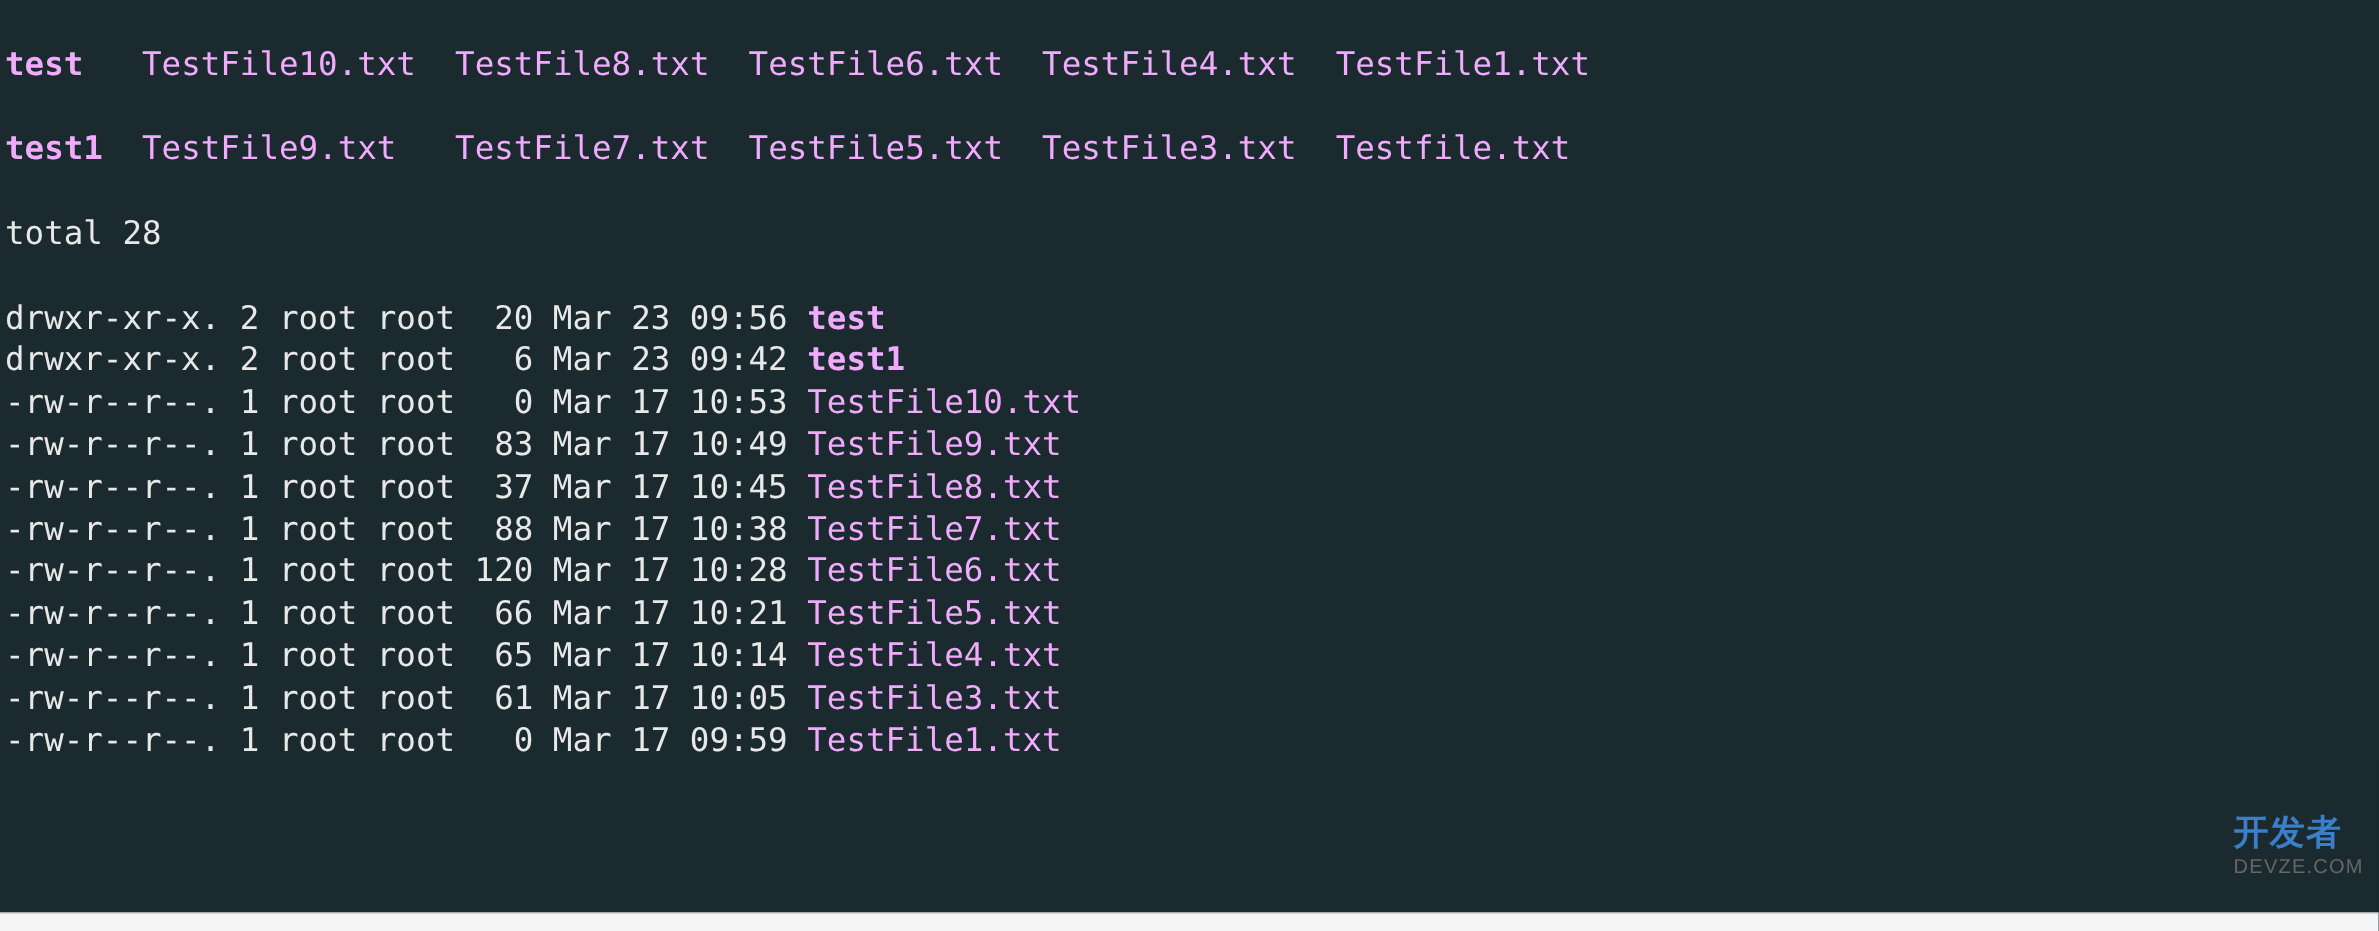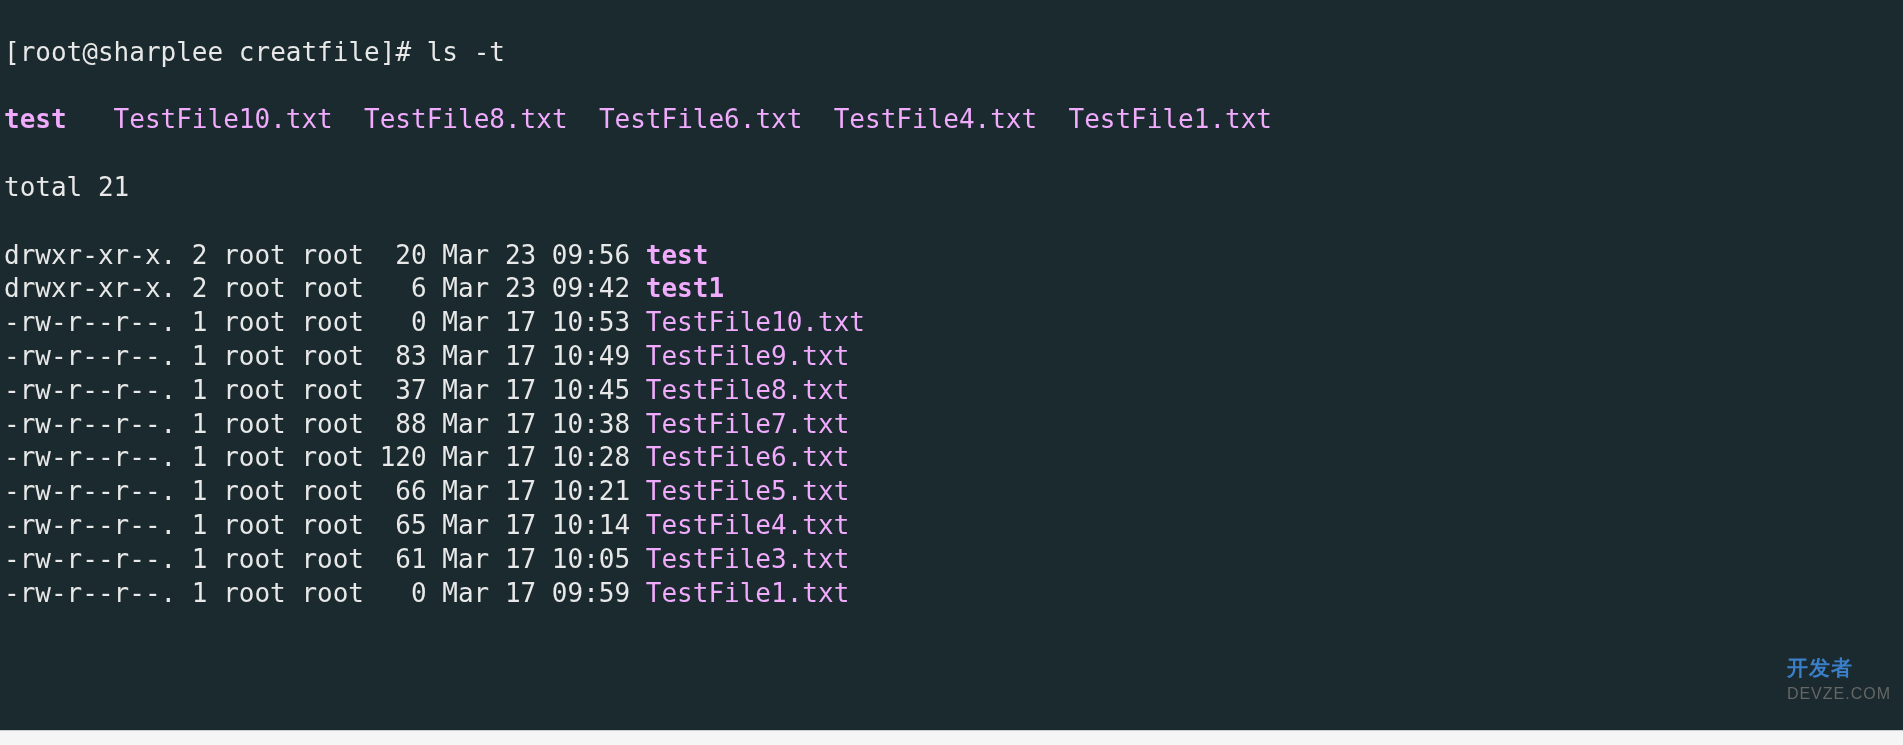--- a/index.html
+++ b/index.html
@@ -31,21 +31,21 @@
     position: absolute;
     right: 12px;
     bottom: 40px;
     font-family: Arial, sans-serif;
     font-size: 28px;
     letter-spacing: 1px;
   }
   .watermark .top {
     color: #3a7fc8;
     font-weight: bold;
-    font-size: 21px;
+    font-size: 28px;
   }
   .watermark .bottom {
     color: #666;
     font-size: 16px;
     display: block;
     text-align: center;
   }
   .taskbar {
     position: absolute;
     bottom: 0;
@@ -53,23 +53,23 @@
     right: 0;
     height: 15px;
     background: #f5f5f5;
     border-top: 1px solid #ccc;
   }
 </style>
 </head>
 <body>
 
 <div class="terminal">
-<span class="line"><span>[</span><span>root</span><span>@</span><span>sharplee</span> <span>creatfile</span><span>]</span><span>#</span> <span class="cmd">ls -t</span></span>
 <span class="line"><span class="dir">test</span>   <span class="file">TestFile10.txt</span>  <span class="file">TestFile8.txt</span>  <span class="file">TestFile6.txt</span>  <span class="file">TestFile4.txt</span>  <span class="file">TestFile1.txt</span></span>
-<span class="line">total 21</span>
+<span class="line"><span class="dir">test1</span>  <span class="file">TestFile9.txt</span>   <span class="file">TestFile7.txt</span>  <span class="file">TestFile5.txt</span>  <span class="file">TestFile3.txt</span>  <span class="file">Testfile.txt</span></span>
+<span class="line">total 28</span>
 <span class="line">drwxr-xr-x. 2 root root  20 Mar 23 09:56 <span class="dir">test</span></span><span class="line">drwxr-xr-x. 2 root root   6 Mar 23 09:42 <span class="dir">test1</span></span><span class="line">-rw-r--r--. 1 root root   0 Mar 17 10:53 <span class="file">TestFile10.txt</span></span><span class="line">-rw-r--r--. 1 root root  83 Mar 17 10:49 <span class="file">TestFile9.txt</span></span><span class="line">-rw-r--r--. 1 root root  37 Mar 17 10:45 <span class="file">TestFile8.txt</span></span><span class="line">-rw-r--r--. 1 root root  88 Mar 17 10:38 <span class="file">TestFile7.txt</span></span><span class="line">-rw-r--r--. 1 root root 120 Mar 17 10:28 <span class="file">TestFile6.txt</span></span><span class="line">-rw-r--r--. 1 root root  66 Mar 17 10:21 <span class="file">TestFile5.txt</span></span><span class="line">-rw-r--r--. 1 root root  65 Mar 17 10:14 <span class="file">TestFile4.txt</span></span><span class="line">-rw-r--r--. 1 root root  61 Mar 17 10:05 <span class="file">TestFile3.txt</span></span><span class="line">-rw-r--r--. 1 root root   0 Mar 17 09:59 <span class="file">TestFile1.txt</span></span>
 
 </div>
 
 <div class="watermark">
   <span class="top">开发者</span>
   <span class="bottom">DEVZE.COM</span>
 </div>
 
 <div class="taskbar"></div>

